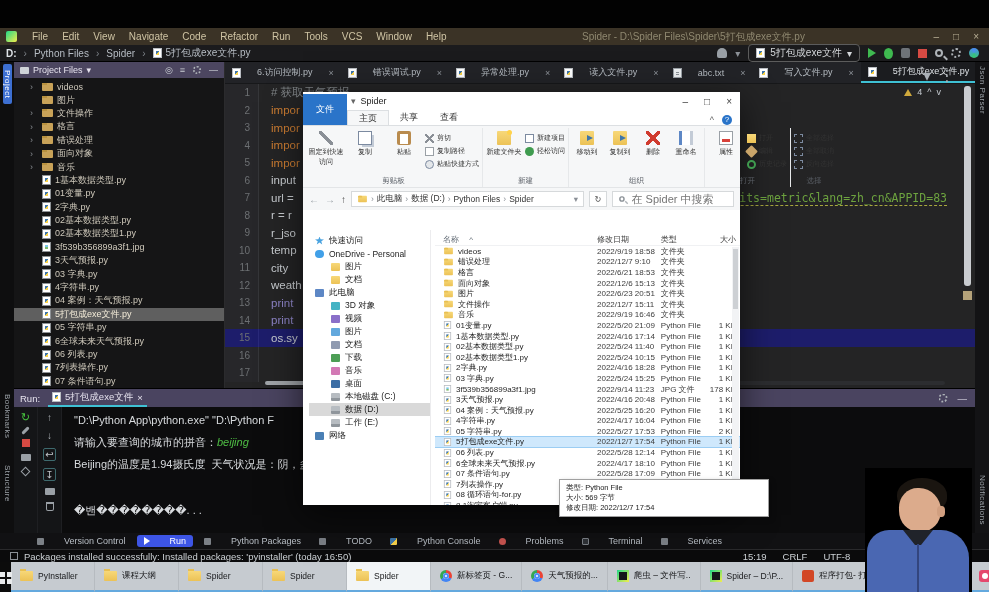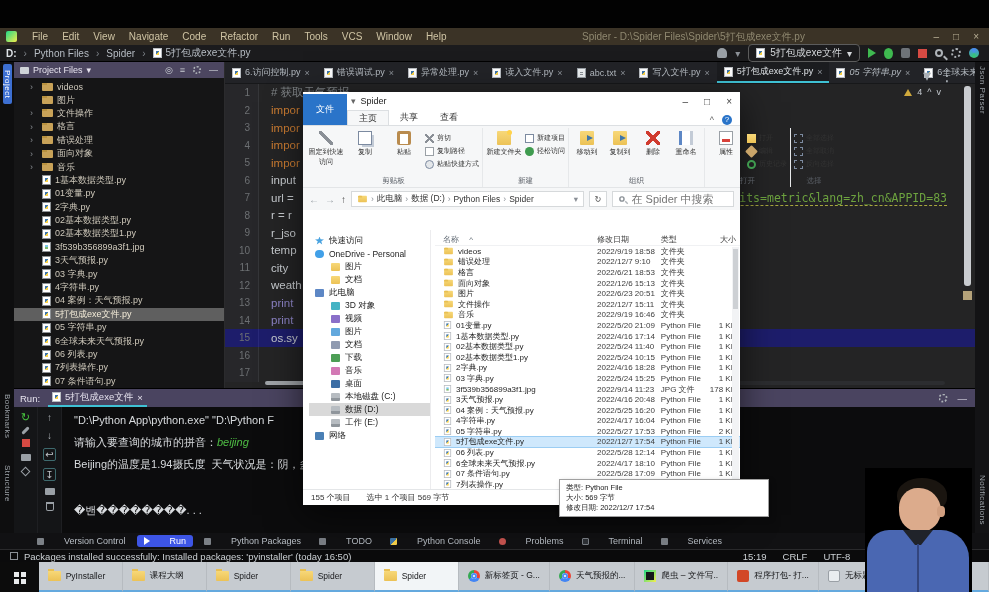--- a/index.html
+++ b/index.html
@@ -54,21 +54,21 @@
   .prow .chev{width:8px;color:#8a8f94;font-size:9px;}
   .prow.selected{background:#5f5f5f;color:#f4ecd9;}
   .ti{display:inline-block;position:relative;width:9px;height:10px;background:#fff;border:1px solid #8e9296;}
   .ti::after{content:'';position:absolute;inset:2px;background:linear-gradient(135deg,#3f76a8 50%,#f7d14a 50%);}
   .ti.ic-folder{width:11px;height:8px;border:none;background:#c8a258;border-radius:1px;}
   .ti.ic-folder::after{content:'';position:absolute;left:0;top:-2px;width:5px;height:2px;background:#b8913f;inset:auto;}
   .ti.ic-jpg::after{background:linear-gradient(160deg,#7cc7e8 50%,#7fba6b 50%);}
   
   .editorcol{flex:1;display:flex;flex-direction:column;min-width:0;position:relative;}
   .tabsbar{height:22px;background:#222327;display:flex;align-items:center;font-size:9px;color:#b4bac0;overflow:hidden;border-bottom:1px solid #17181a;}
-  .etab{display:flex;align-items:center;gap:4px;padding:0 7px;height:100%;white-space:nowrap;}
+  .etab{display:flex;align-items:center;gap:16px;padding:0 7px;height:100%;white-space:nowrap;}
   .etab.active{background:#1b1c1f;border-bottom:2px solid #3fc1d4;color:#dde1e5;}
   .etab.italic span.tl{font-style:italic;}
   .tclose{color:#8d9298;font-size:9px;}
   .tabright{margin-left:auto;display:flex;gap:8px;align-items:center;padding-right:4px;color:#aab0b6;}
   .ebody{flex:1;position:relative;background:#242425;overflow:hidden;}
   .cl{display:flex;height:17.5px;align-items:center;font-family:"DejaVu Sans Mono",monospace;font-size:11.5px;}
   .cl-num{width:34px;flex:none;text-align:right;padding-right:8px;color:#6d7073;background:#27272a;border-right:1px solid #353639;font-size:10px;height:100%;display:flex;align-items:center;justify-content:flex-end;}
   .cl-tx{padding-left:12px;white-space:pre;color:#c9cdd1;}
   .cl.hl{background:#1d1d6b;}
   .cl.hl .cl-num{background:#1d1d6b;border-right-color:#2a2a7a;}
@@ -775,20 +775,24 @@
         <span class="titem">
           <span class="tbi ic-chrome"></span>
           <span>天气预报的...</span>
         </span>
 
         <span class="titem">
           <span class="tbi ic-pycharm"></span>
           <span>爬虫 – 文件写..</span>
         </span>
 
+        <span class="titem">
+          <span class="tbi ic-pycharm"></span>
+          <span>Spider – D:\P...</span>
+        </span>
 
         <span class="titem">
           <span class="tbi ic-ppt"></span>
           <span>程序打包- 打...</span>
         </span>
 
         <span class="titem">
           <span class="tbi ic-paint"></span>
           <span>无标题 - 画图</span>
         </span>
@@ -1316,28 +1320,20 @@
 
         <div>类型: Python File</div>
             <div>大小: 569 字节</div>
             <div>修改日期: 2022/12/7 17:54</div>
           </div>
         <span class="escroll">
             <i></i>
           </span>
       </div>
     </div>
-    <div class="estatus">
-      <span>155 个项目</span>
-      <span>选中 1 个项目  569 字节</span>
-      <span class="viewicons">
-        <span class="on"></span>
-        <span></span>
-      </span>
-    </div>
   </div>
 
   <div class="webcam">
     <span class="wc-hair"></span>
     <span class="wc-face"></span>
     <span class="wc-ear"></span>
     <span class="wc-body"></span>
     <span class="wc-collar"></span>
     <span class="wc-zip"></span>
   </div>

